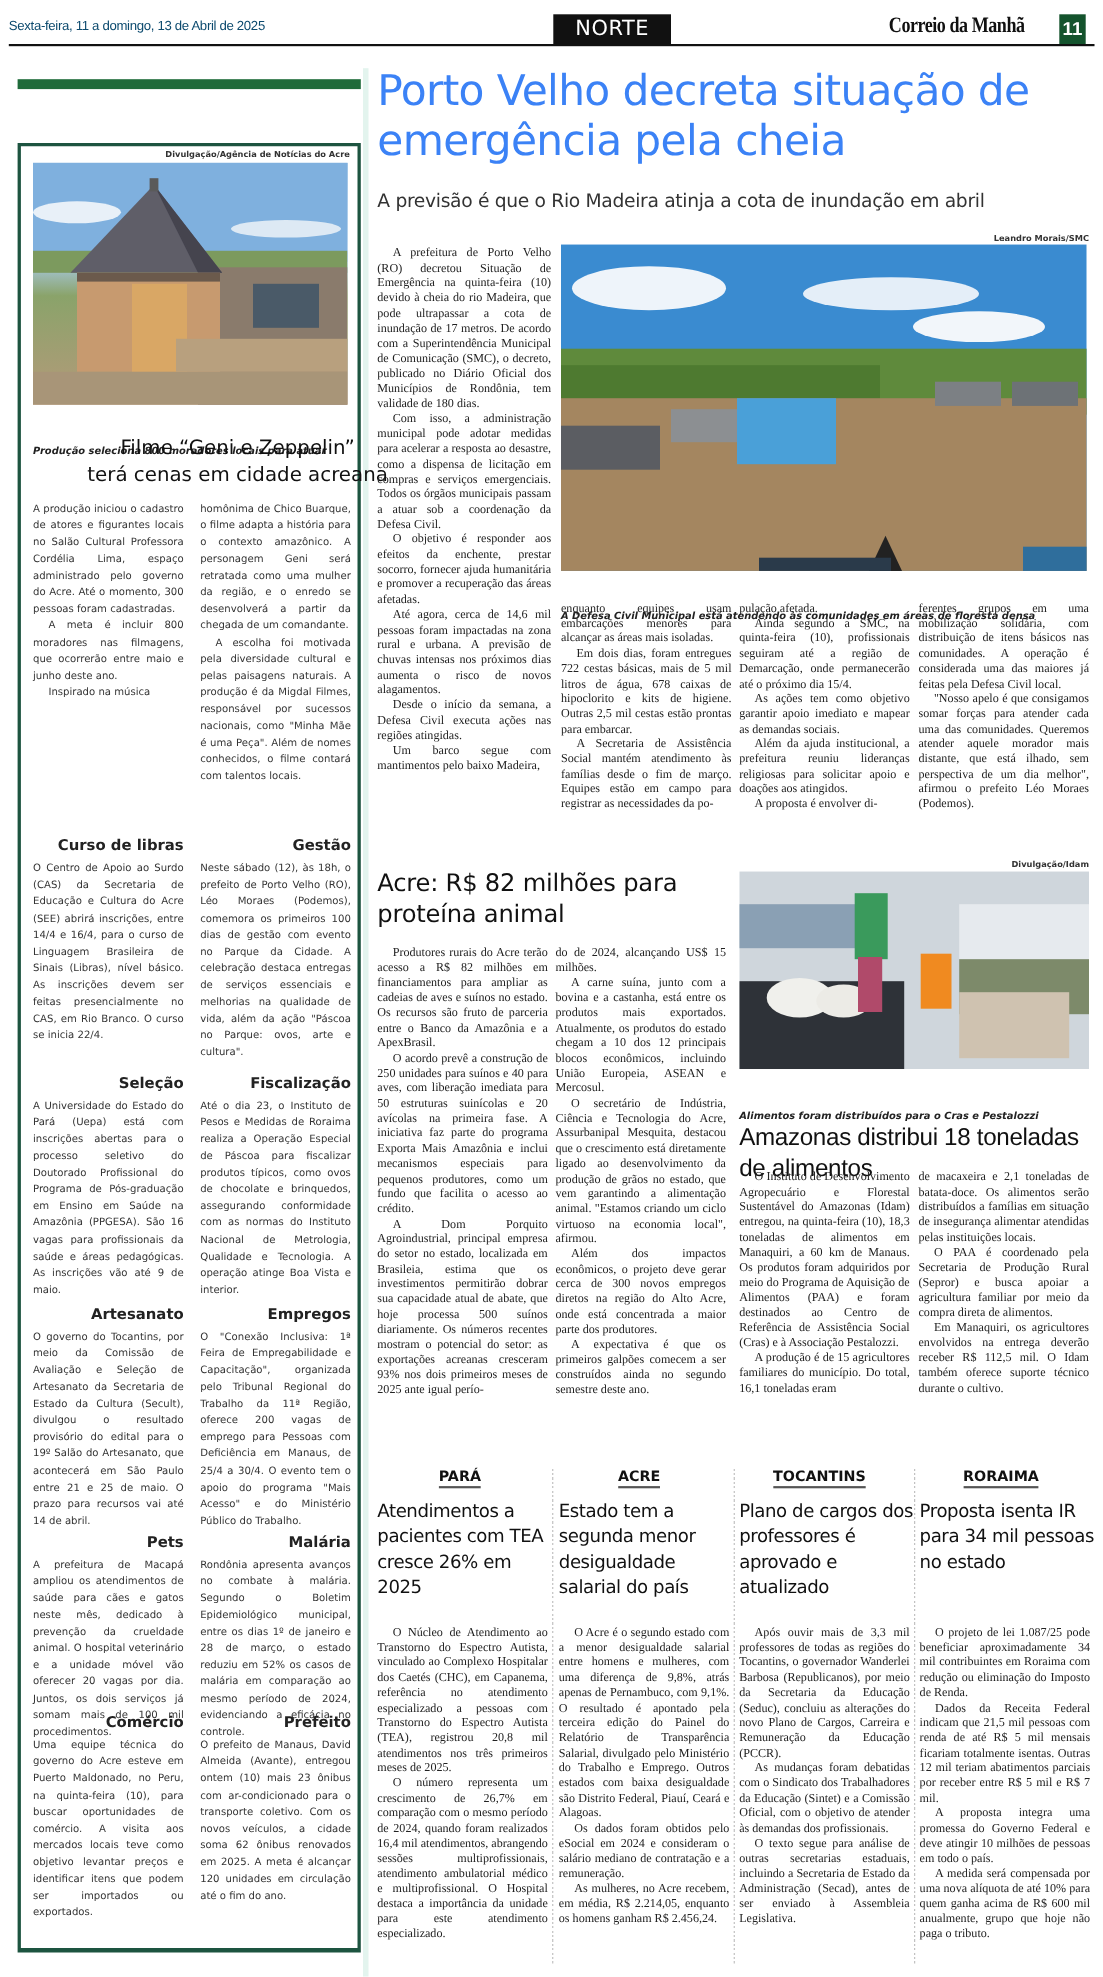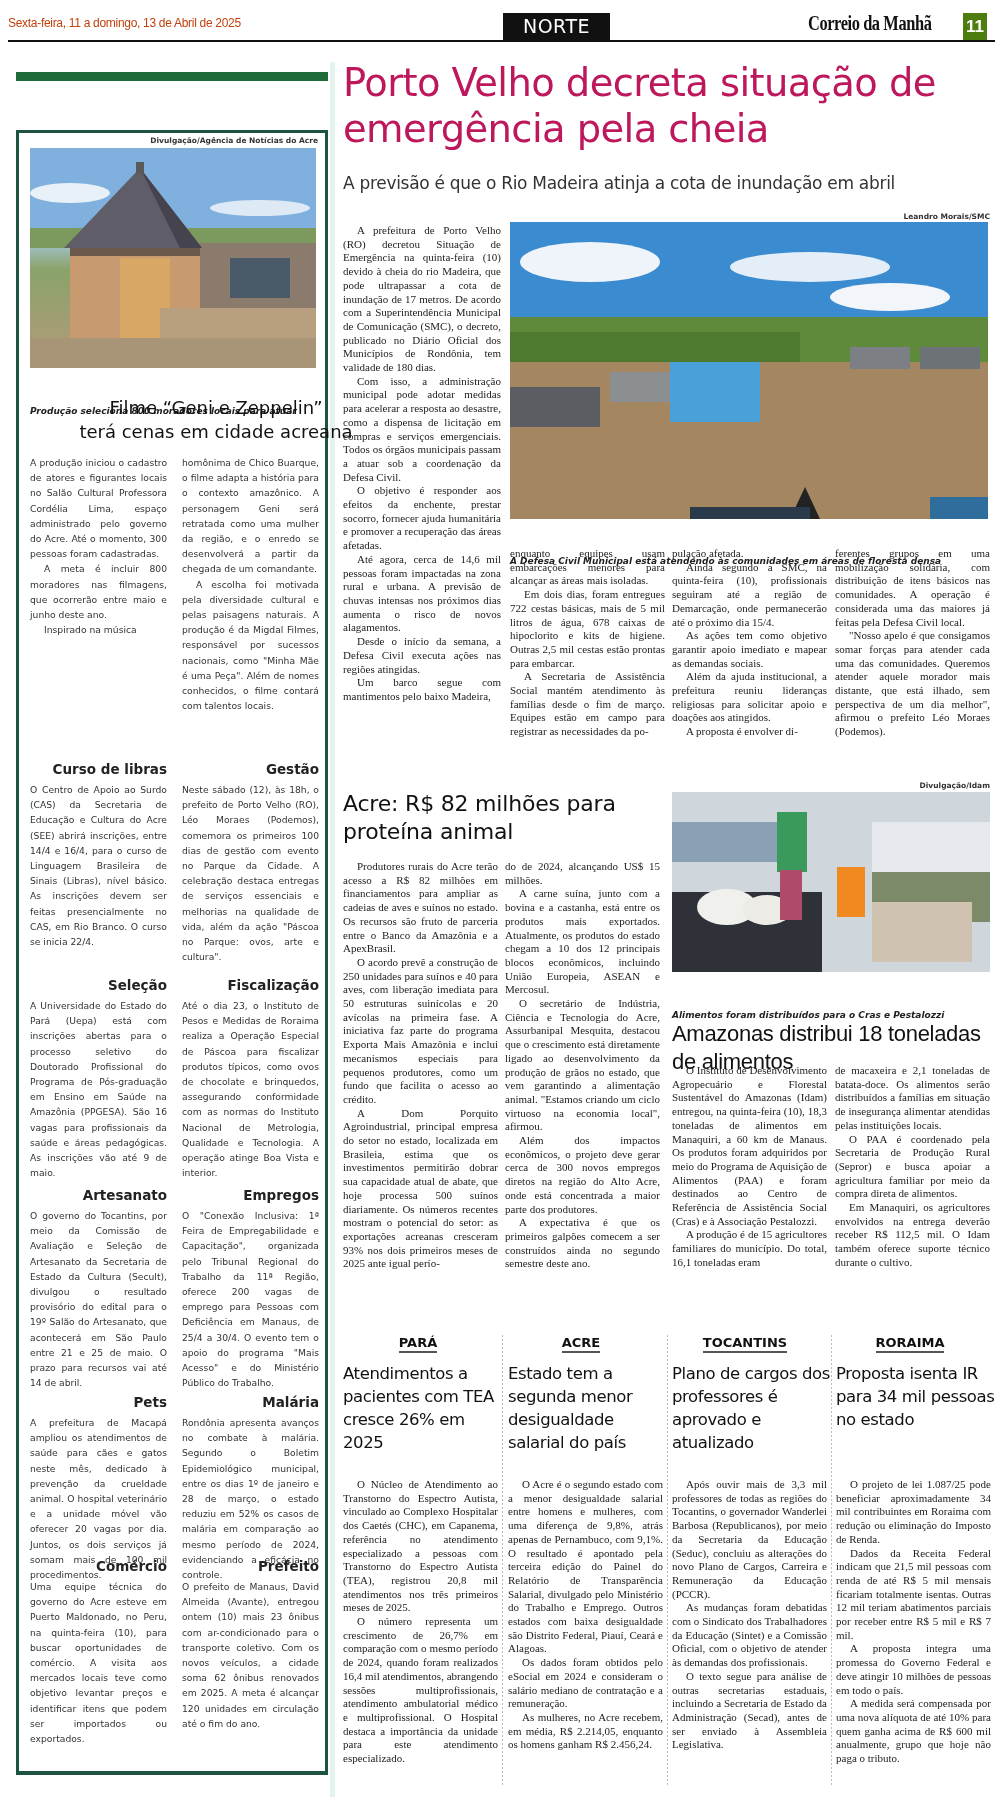--- a/index.html
+++ b/index.html
@@ -1,24 +1,24 @@
 <!DOCTYPE html>
 <html><head>
 <meta charset="utf-8">
 <style>
   * { box-sizing: border-box; margin: 0; padding: 0; }
   html, body { width: 1003px; height: 1797px; background: #ffffff; overflow: hidden; }
   body { position: relative; color: #1a1a1a; }
 
   
   #header { position: absolute; left: 0; top: 0; width: 1003px; height: 42px; }
-  #header .date { position: absolute; left: 8px; top: 16px; font-family: "Liberation Sans", sans-serif; font-size: 12px; color: #c2410c; letter-spacing: -0.3px; }
+  #header .date { position: absolute; left: 8px; top: 16px; font-family: "Liberation Sans", sans-serif; font-size: 12px; color: #0c4a6e; letter-spacing: -0.3px; }
   #header .section { position: absolute; left: 503px; top: 13px; width: 107px; height: 27px; background: #111; color: #fff; font-family: "DejaVu Sans", sans-serif; font-size: 19px; text-align: center; line-height: 27px; letter-spacing: 0.5px; }
   #header .brand { position: absolute; left: 808px; top: 12px; font-family: "Liberation Serif", serif; font-weight: bold; font-size: 20px; color: #111; transform: scaleX(0.82); transform-origin: left; letter-spacing: -0.5px; }
-  #header .pagenum { position: absolute; left: 963px; top: 13px; width: 24px; height: 27px; background: #4d7c0f; color: #fff; font-family: "Liberation Sans", sans-serif; font-weight: bold; font-size: 17px; text-align: center; line-height: 27px; }
+  #header .pagenum { position: absolute; left: 963px; top: 13px; width: 24px; height: 27px; background: #14532d; color: #fff; font-family: "Liberation Sans", sans-serif; font-weight: bold; font-size: 17px; text-align: center; line-height: 27px; }
   #header .rule { position: absolute; left: 8px; top: 40px; width: 987px; height: 2px; background: #111; }
 
   
   #sidebar { position: absolute; left: 16px; top: 72px; width: 312px; height: 1715px; }
   #sidebar .topbar { position: absolute; left: 0; top: 0; width: 312px; height: 9px; background: #1f6b3a; }
   #sidebar .title { position: absolute; left: 0; top: 16px; width: 312px; text-align: center; font-family: "DejaVu Sans", sans-serif; font-weight: bold; font-size: 23px; color: #111; letter-spacing: 0.3px; }
   #sidebar .box { position: absolute; left: 0; top: 58px; width: 312px; height: 1645px; border: 3px solid #1d5440; border-bottom-width: 4px; }
   .credit { font-family: "DejaVu Sans", sans-serif; font-size: 7.5px; font-weight: bold; color: #333; text-align: right; }
   .caption { font-family: "DejaVu Sans", sans-serif; font-size: 9px; font-style: italic; font-weight: bold; color: #222; margin-top: 32px; }
   #sidebar .credit { position: absolute; right: 10px; top: 64px; }
@@ -26,21 +26,21 @@
   #sidebar .caption { position: absolute; left: 14px; top: 302px; width: 290px; }
   #sidebar .headline { position: absolute; left: 0; top: 324px; width: 312px; text-align: center; font-family: "DejaVu Sans", sans-serif; font-size: 18px; line-height: 24px; color: #111; margin-left: 44px; }
 
   .scol { position: absolute; width: 137px; font-family: "DejaVu Sans", sans-serif; font-size: 9.2px; line-height: 15.2px; color: #333; text-align: justify; }
   .scol p { text-indent: 0; }
   .scol p + p { text-indent: 14px; }
   .scol p.first { text-indent: 0; }
   .shead { position: absolute; width: 137px; text-align: right; font-family: "DejaVu Sans", sans-serif; font-weight: bold; font-size: 13.5px; color: #222; }
 
   
-  #main-title { position: absolute; left: 343px; top: 60px; width: 660px; font-family: "DejaVu Sans", sans-serif; font-size: 38.5px; line-height: 46px; color: #be185d; letter-spacing: -0.6px; }
+  #main-title { position: absolute; left: 343px; top: 60px; width: 660px; font-family: "DejaVu Sans", sans-serif; font-size: 38.5px; line-height: 46px; color: #3b82f6; letter-spacing: -0.6px; }
   #main-sub { position: absolute; left: 343px; top: 173px; width: 660px; font-family: "DejaVu Sans", sans-serif; font-size: 17px; color: #333; letter-spacing: -0.3px; }
   .bcol { position: absolute; font-family: "Liberation Serif", serif; font-size: 11px; line-height: 13.7px; color: #222; text-align: justify; }
   .bcol p { text-indent: 14px; }
   .bcol p.cont { text-indent: 0; }
   #flood-credit { position: absolute; right: 13px; top: 212px; }
   #flood-photo { position: absolute; left: 510px; top: 222px; width: 478px; height: 297px; overflow: hidden; }
   #flood-caption { position: absolute; left: 510px; top: 524px; width: 490px; }
 
   
   #acre-title { position: absolute; left: 343px; top: 790px; width: 320px; font-family: "DejaVu Sans", sans-serif; font-size: 22px; line-height: 28px; color: #111; letter-spacing: -0.2px; }

